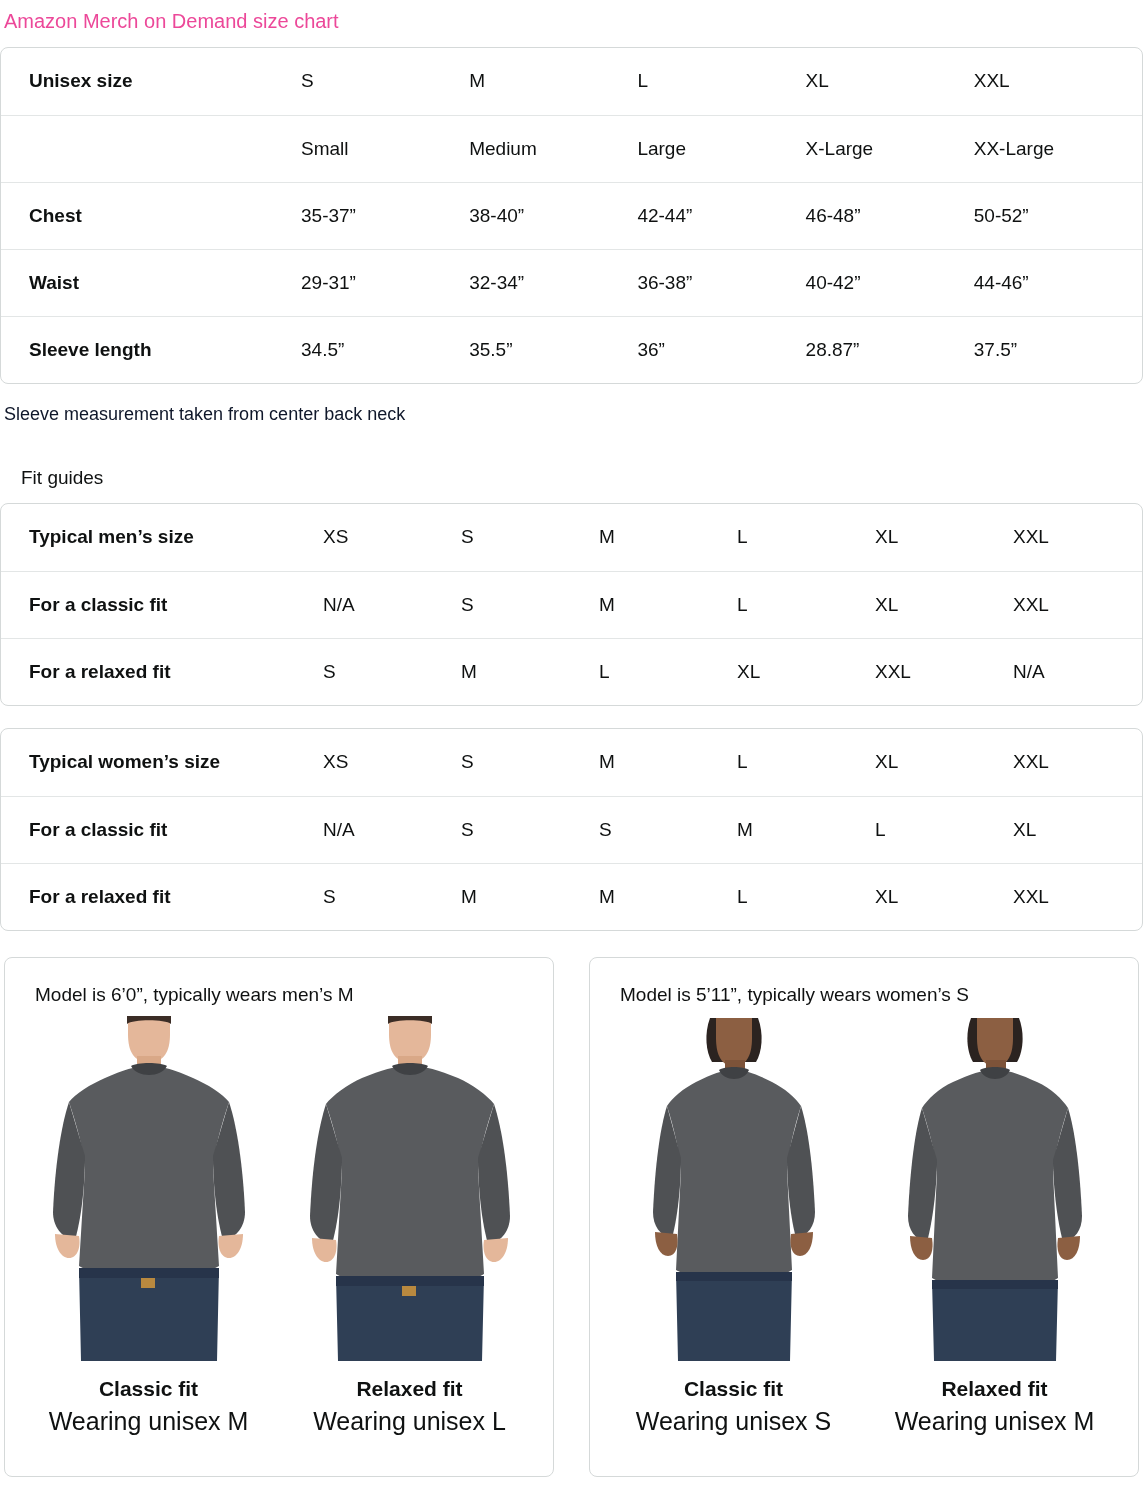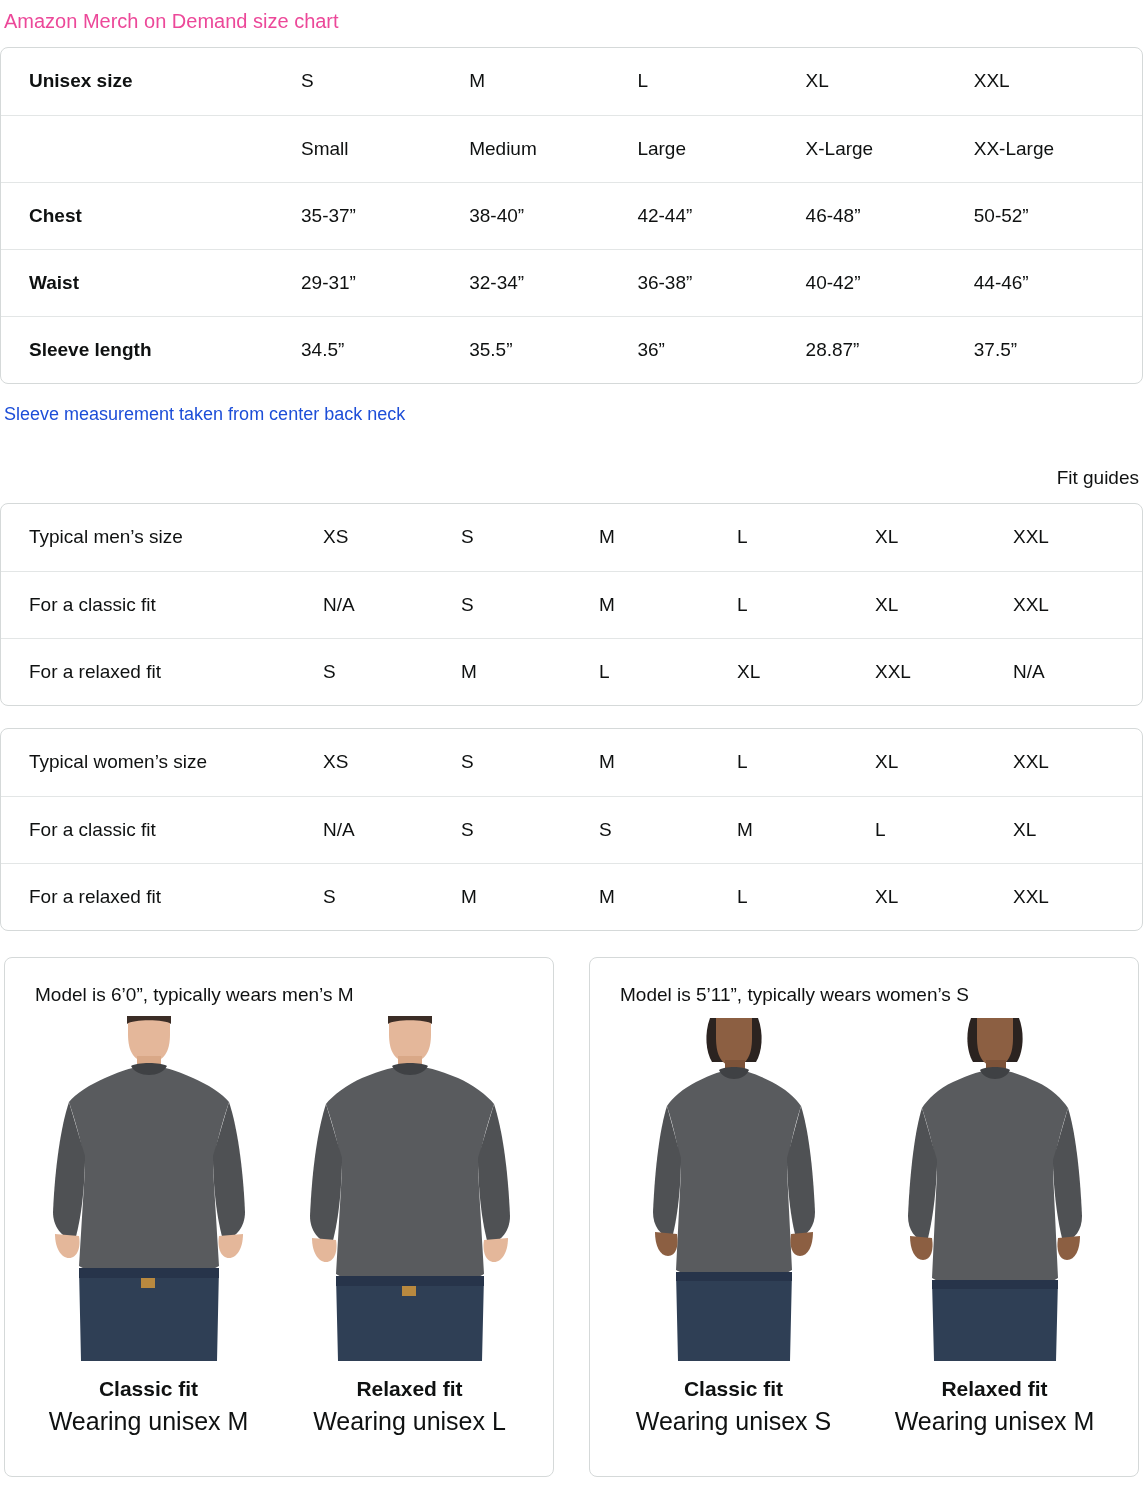--- a/index.html
+++ b/index.html
@@ -54,35 +54,34 @@
     width: 300px;
   }
   .size-chart th.colhead { font-weight: 400; }
   .size-chart .c1 { width: 169px; }
   .size-chart .c2 { width: 169px; }
   .size-chart .c3 { width: 169px; }
   .size-chart .c4 { width: 169px; }
   .size-chart .c5 { width: 167px; }
   .note {
     font-size: 18px;
-    color: #1d4ed8;
+    color: #0f172a;
     padding: 20px 4px 0 4px;
   }
   .section-label {
     font-size: 19px;
     color: #0f1111;
     padding: 42px 4px 14px 21px;
-    text-align: right;
   }
   
   .fit-table tr { border-bottom: 1px solid #e3e6e6; }
   .fit-table tr:last-child { border-bottom: none; }
   .fit-table td { height: 67px; padding: 0 8px 0 0; }
   .fit-table td.rowhead {
-    font-weight: 400;
+    font-weight: 700;
     padding-left: 28px;
     width: 322px;
   }
   .fit-table td.val { width: 138px; }
   .gap { height: 22px; }
   
   .models {
     display: flex;
     gap: 35px;
     padding: 26px 4px 16px 4px;

